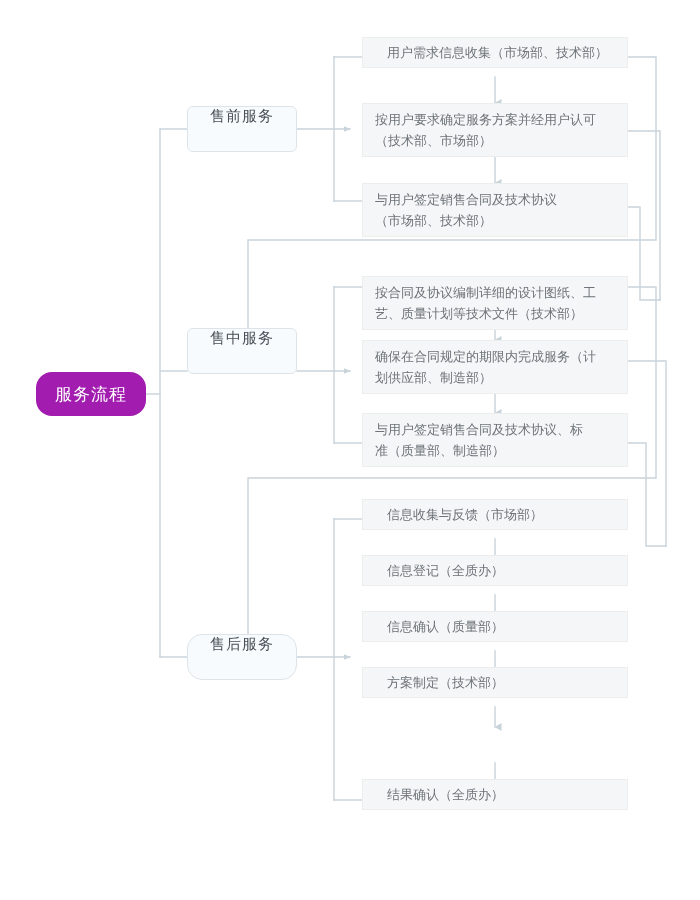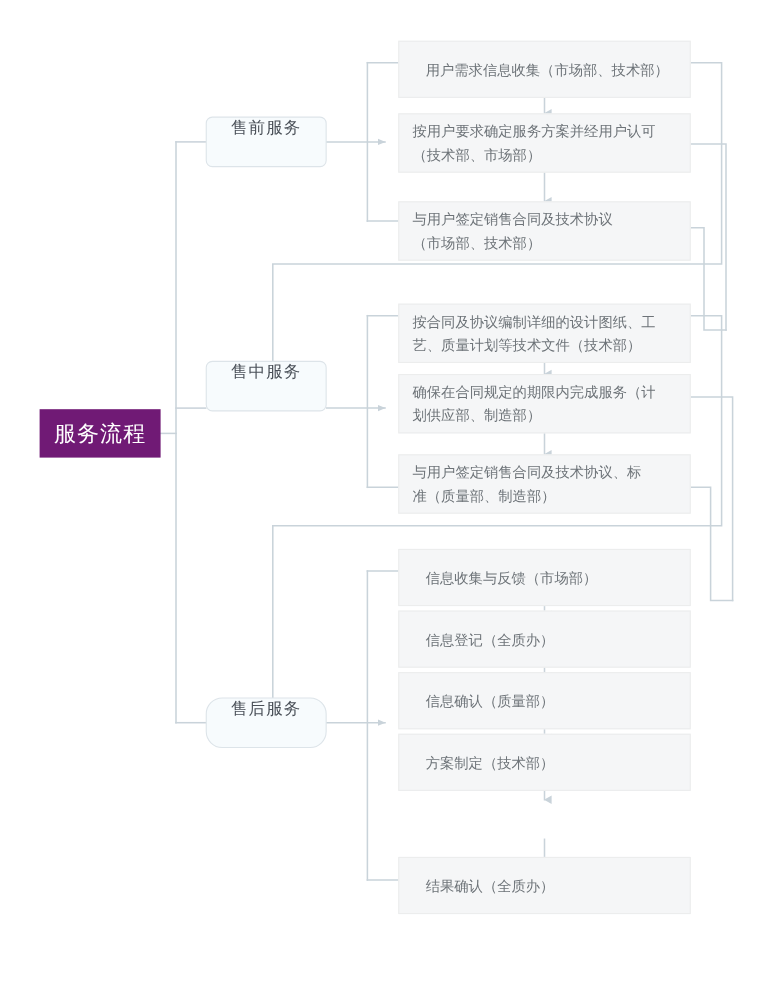--- a/index.html
+++ b/index.html
@@ -27,27 +27,27 @@
     pointer-events: none;
   }
 
   
   .root-node {
     position: absolute;
     left: 36px;
     top: 372px;
     width: 110px;
     height: 44px;
-    background: #701a75;
-    border-radius: 0;
+    background: #a21caf;
+    border-radius: 16px;
     display: flex;
     align-items: center;
     justify-content: center;
     color: #ffffff;
-    font-size: 20px;
+    font-size: 17px;
     letter-spacing: 1px;
     box-sizing: border-box;
   }
 
   
   .cat-node {
     position: absolute;
     left: 187px;
     width: 110px;
     height: 46px;
@@ -74,21 +74,21 @@
     border: 1px solid #eceded;
     box-sizing: border-box;
     color: #6d7378;
     font-size: 13px;
     line-height: 21px;
     padding: 8px 12px;
     display: flex;
     align-items: center;
     box-sizing: border-box;
   }
-  .h40 { height: 52px; padding-left: 24px; }
+  .h40 { height: 31px; padding-left: 24px; }
   .h54 { height: 54px; }
   .step-text {
     display: block;
     white-space: pre-line;
   }
 </style>
 </head>
 <body>
 
 <div id="canvas">

